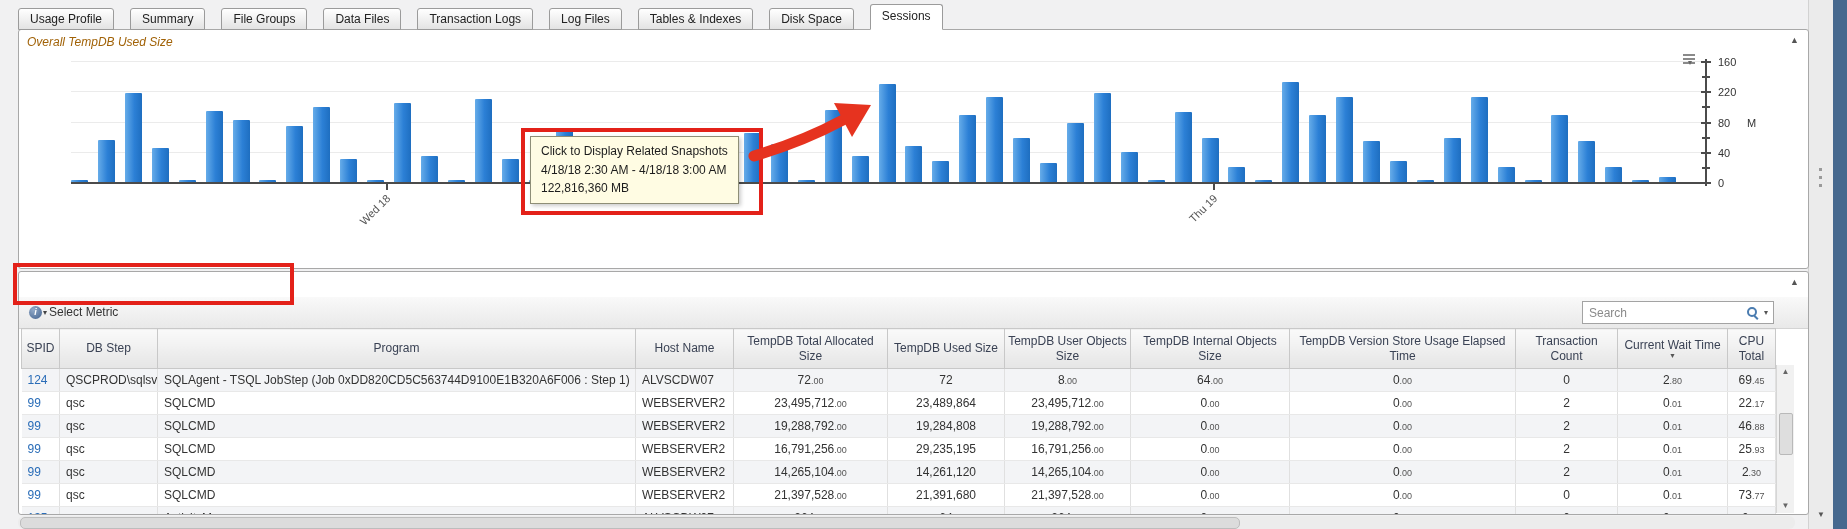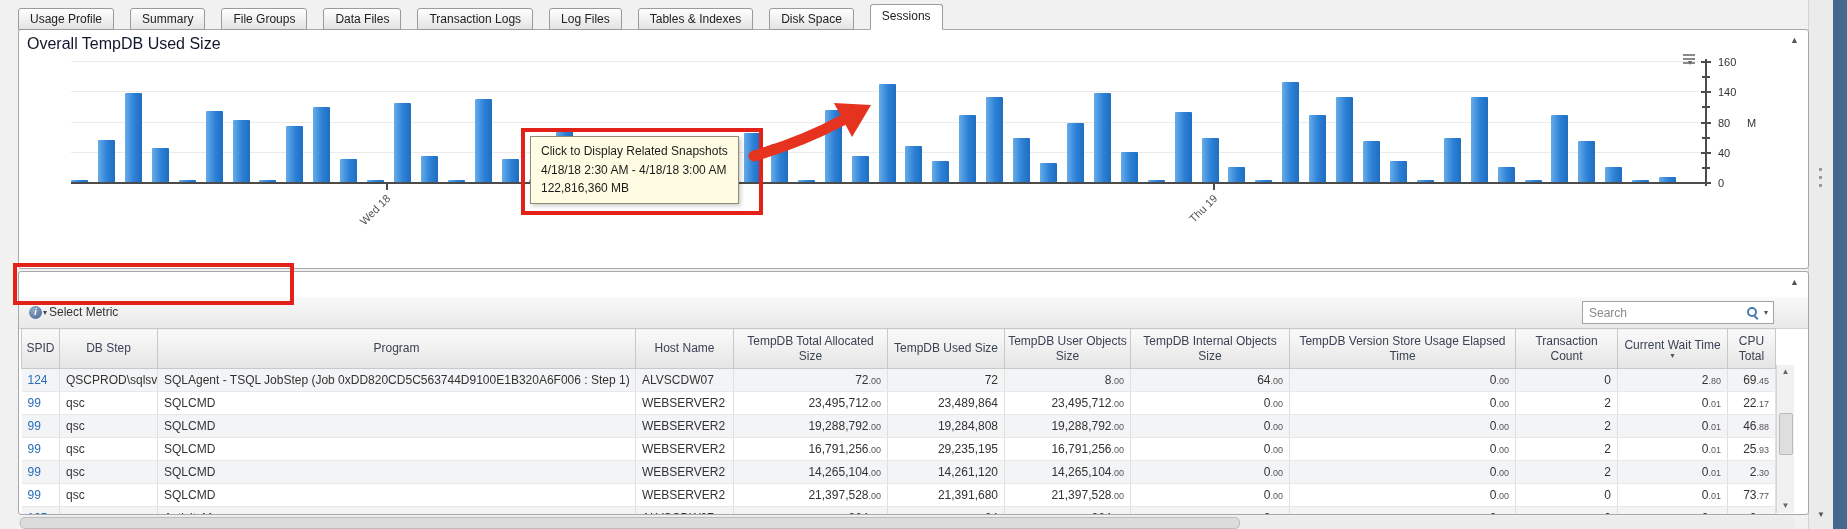--- a/index.html
+++ b/index.html
@@ -11,21 +11,21 @@
   
   #tabbar{position:absolute;left:18px;top:5px;height:25px;display:flex;gap:16px;align-items:flex-end;z-index:4;}
   .tab{height:20px;line-height:20px;padding:0 11px;font-size:12px;color:#222;
     background:linear-gradient(#ffffff,#e3e3e3);border:1px solid #9b9b9b;border-bottom:1px solid #9b9b9b;
     border-radius:3px 3px 0 0;cursor:default;white-space:nowrap;}
   .tab.active{background:#fff;height:24px;line-height:22px;border-bottom:1px solid #fff;}
   
   .panel{position:absolute;background:#fff;border:1px solid #a8a8a8;border-radius:3px;overflow:hidden;}
   #panel1{left:18px;top:29px;width:1789px;height:238px;z-index:1;}
   #panel2{left:18px;top:271px;width:1789px;height:242px;z-index:1;}
-  .ptitle{position:absolute;left:8px;top:5px;font-size:16px;color:#0f172a;}
+  .ptitle{position:absolute;left:8px;top:5px;font-size:12px;color:#a16207;font-style:italic;}
   .collapse{position:absolute;right:9px;top:6px;font-size:9px;color:#555;cursor:pointer;line-height:9px;}
   
   #grid{position:absolute;left:52px;top:31px;width:1632px;height:121px;}
   .gline{position:absolute;left:0;width:100%;height:1px;background:#ebebeb;}
   #bars{position:absolute;left:52px;top:31px;width:1615px;height:121px;}
   .bar{position:absolute;bottom:0;width:17px;background:linear-gradient(90deg,#66ace9 0%,#2c80d6 55%,#1e6ec0 100%);border-radius:1px 1px 0 0;}
   #baseline{position:absolute;left:52px;top:152px;width:1634px;height:2px;background:#4b4b4b;}
   #yaxis{position:absolute;left:1686px;top:29px;width:60px;height:127px;border-left:2px solid #4b4b4b;}
   .ytickmaj{position:absolute;left:-6px;width:10px;height:2px;background:#4b4b4b;}
   .ytickmin{position:absolute;left:-5px;width:8px;height:2px;background:#4b4b4b;}
@@ -61,21 +61,21 @@
   .scar{font-size:8px;color:#555;padding:0 5px 0 3px;cursor:pointer;}
   
   #stable{position:absolute;left:2px;top:56px;width:1754px;border-collapse:collapse;table-layout:fixed;}
   #stable th{height:37px;background:linear-gradient(#fafafa,#e5e5e5);border:1px solid #c8c8c8;
     font-size:12px;font-weight:normal;color:#3a4254;text-align:center;vertical-align:middle;
     padding:1px 3px;line-height:1.25;cursor:pointer;}
   #stable td{height:22px;font-size:12px;color:#333;padding:0 6px;border-right:1px solid #e0e0e0;
     border-bottom:1px solid #e8e8e8;white-space:nowrap;overflow:hidden;vertical-align:middle;}
   #stable tr.odd td{background:#f3f4f6;}
   #stable tr.even td{background:#ffffff;}
-  #stable td.num{text-align:right;}
+  #stable td.num{text-align:center;}
   #stable td.spid{color:#2a6db8;cursor:pointer;}
   .dec{font-size:9px;color:#555;}
   .sortarr{display:block;font-size:7px;color:#555;line-height:6px;}
   .vscroll{position:absolute;left:1757px;top:93px;bottom:1px;width:17px;background:#f1f1f1;border-left:1px solid #d6d6d6;}
   .sarr{position:absolute;left:0;width:17px;height:14px;font-size:8px;color:#666;text-align:center;line-height:14px;cursor:pointer;}
   .sarr.up{top:0;}
   .sarr.down{bottom:0;}
   .sthumb{position:absolute;left:2px;top:48px;width:12px;height:40px;background:#dedede;border:1px solid #b9b9b9;border-radius:2px;cursor:pointer;}
   
   #tooltip{position:absolute;left:530px;top:136px;z-index:8;background:#fffce3;border:1px solid #8e8e77;
@@ -180,21 +180,21 @@
     </div>
   <div id="baseline"></div>
   <div id="yaxis">
       <div class="ytickmaj" style="top: 123px;"></div>
       <span class="ylab" style="top: 124px;">0</span>
       <div class="ytickmaj" style="top: 93px;"></div>
       <span class="ylab" style="top: 94px;">40</span>
       <div class="ytickmaj" style="top: 63px;"></div>
       <span class="ylab" style="top: 64px;">80</span>
       <div class="ytickmaj" style="top: 32px;"></div>
-      <span class="ylab" style="top: 33px;">140</span>
+      <span class="ylab" style="top: 33px;">220</span>
       <div class="ytickmaj" style="top: 2px;"></div>
       <span class="ylab" style="top: 3px;">160</span>
       <div class="ytickmin" style="top: 108px;"></div>
       <div class="ytickmin" style="top: 78px;"></div>
       <div class="ytickmin" style="top: 47px;"></div>
       <div class="ytickmin" style="top: 17px;"></div>
       <span class="yunit" style="top: 64px;">M</span>
     </div>
   <div id="xlabels">
       <div class="xtick" style="left: 315px;"></div>

